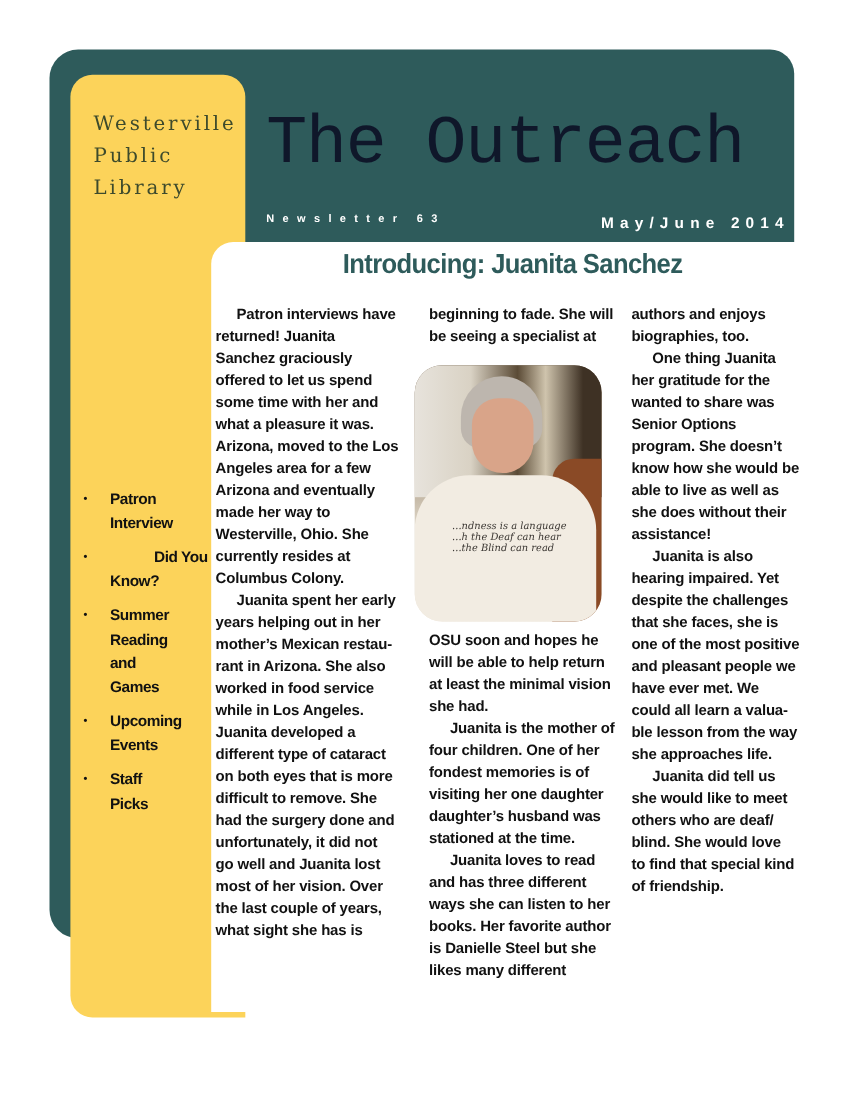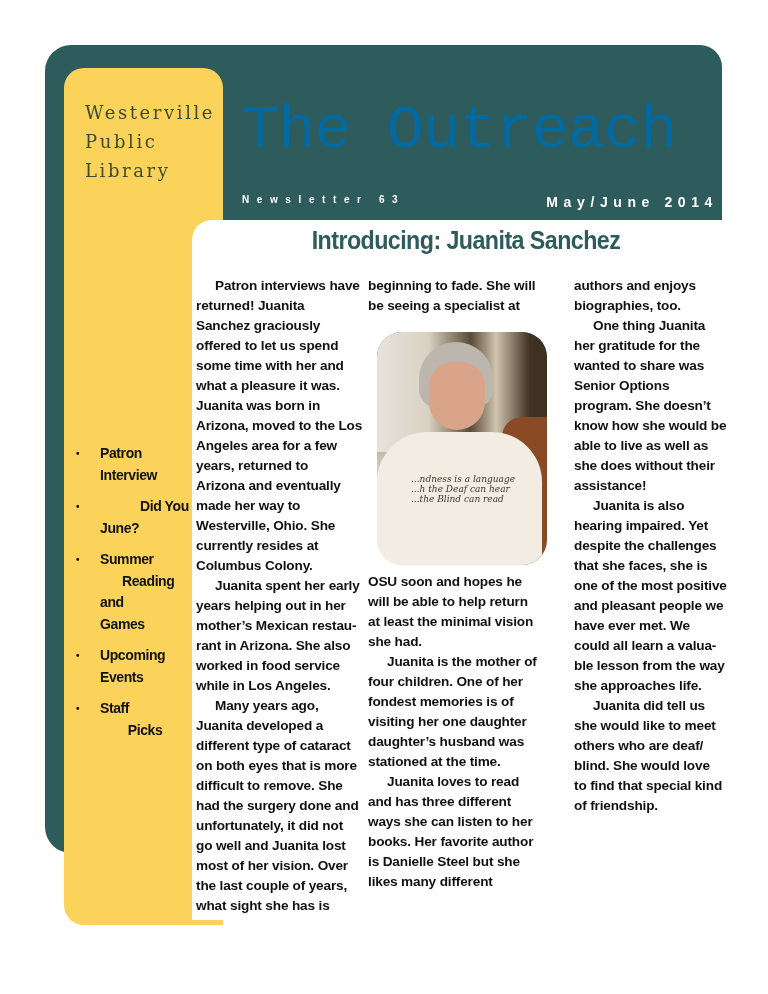--- a/index.html
+++ b/index.html
@@ -12,42 +12,42 @@
     .teal-lower-cover { position: absolute; left: 192px; top: 220px; width: 576px; height: 700px;
                         background: #ffffff; border-top-left-radius: 20px; }
     .yellow-sidebar { position: absolute; left: 64px; top: 68px; width: 159px; height: 857px;
                       background: #fcd35a; border-radius: 20px 20px 0 20px; }
 
     .library-name { position: absolute; left: 85px; top: 98px; font-family: "DejaVu Serif", serif;
                     font-size: 18px; line-height: 29px; letter-spacing: 2.6px; color: #3d4a2c; }
     .library-name div { white-space: nowrap; }
 
     .title { position: absolute; left: 242px; top: 96px; font-family: "Liberation Mono", monospace;
-             font-size: 62px; line-height: 70px; color: #0369a1; white-space: nowrap; letter-spacing: -1px; }
+             font-size: 62px; line-height: 70px; color: #0f172a; white-space: nowrap; letter-spacing: -1px; }
 
     .issue { position: absolute; left: 242px; top: 194px; font-weight: bold; font-size: 10px;
              letter-spacing: 7.6px; color: #ffffff; white-space: nowrap; }
     .date { position: absolute; right: 50px; top: 194px; font-weight: bold; font-size: 14px;
             letter-spacing: 5.6px; color: #ffffff; white-space: nowrap; }
 
     .headline { position: absolute; left: 192px; width: 548px; top: 226px; text-align: center;
                 font-weight: bold; font-size: 25px; color: #2e5b5b; letter-spacing: -0.6px;
                 font-family: "Liberation Sans Narrow", "Liberation Sans", sans-serif; transform: scaleX(0.93); transform-origin: center; }
 
     .toc { position: absolute; left: 70px; top: 443px; width: 120px; margin: 0; padding: 0; list-style: none; }
     .toc li { position: relative; padding-left: 30px; font-weight: bold; font-size: 14px; line-height: 21.5px;
               margin-bottom: 10px; color: #111; letter-spacing: -0.4px; }
     .toc li .bullet { position: absolute; left: 6px; top: 0; font-size: 10px; }
 
     .col { position: absolute; top: 276px; font-weight: bold; font-size: 13.6px; line-height: 20px;
            color: #111; letter-spacing: -0.15px; }
     .col .ln { display: block; white-space: nowrap; }
     .col .ind { padding-left: 19px; }
     .col1 { left: 196px; width: 178px; }
-    .col2 { left: 368px; width: 180px; }
+    .col2 { left: 390px; width: 180px; }
     .col3 { left: 574px; width: 170px; }
 
     .photo { position: absolute; left: 377px; top: 332px; width: 170px; height: 233px; overflow: hidden;
              background: linear-gradient(180deg, #6b5a44 0%, #8a7558 25%, #d8cfc0 60%, #efe8dc 100%); border-radius: 25px; }
     .photo .wall { position: absolute; left: 0; top: 0; width: 170px; height: 120px;
                    background: linear-gradient(90deg, #e7e3dc 0%, #d9d2c4 30%, #5b4b36 55%, #cfc4ad 70%, #3e3124 90%); }
     .photo .chair { position: absolute; right: 0; top: 85px; width: 45px; height: 150px; background: #8a4a26; border-radius: 20px 0 0 0; }
     .photo .hair { position: absolute; left: 42px; top: 10px; width: 74px; height: 66px; background: #bdb6ae; border-radius: 40px 40px 20px 20px; }
     .photo .face { position: absolute; left: 52px; top: 30px; width: 56px; height: 68px; background: #d9a489; border-radius: 26px 26px 30px 30px; }
     .photo .shirt { position: absolute; left: 0; top: 100px; width: 165px; height: 140px; background: #f2ece2; border-radius: 50px 50px 0 0; }
@@ -75,64 +75,61 @@
 
 <ul class="toc" id="toc">
     <li>
       <span class="bullet">•</span>
       <span style="display: block;">Patron</span>
       <span style="display: block;">Interview</span>
     </li>
     <li>
       <span class="bullet">•</span>
       <span style="display: block; margin-left: 40px;">Did You</span>
-      <span style="display: block;">June?</span>
+      <span style="display: block;">Know?</span>
     </li>
     <li>
       <span class="bullet">•</span>
       <span style="display: block;">Summer</span>
-      <span style="display: block; margin-left: 22px;">Reading</span>
+      <span style="display: block;">Reading</span>
       <span style="display: block;">and</span>
       <span style="display: block;">Games</span>
     </li>
     <li>
       <span class="bullet">•</span>
       <span style="display: block;">Upcoming</span>
       <span style="display: block;">Events</span>
     </li>
     <li>
       <span class="bullet">•</span>
       <span style="display: block;">Staff</span>
-      <span style="display: block; text-align: center;">Picks</span>
+      <span style="display: block;">Picks</span>
     </li>
   </ul>
 
 <div class="col col1" id="col1">
     <span class="ln ind">Patron interviews have</span>
     <span class="ln">returned!  Juanita</span>
     <span class="ln">Sanchez graciously</span>
     <span class="ln">offered to let us spend</span>
     <span class="ln">some time with her and</span>
     <span class="ln">what a pleasure it was.</span>
-    <span class="ln">Juanita was born in</span>
     <span class="ln">Arizona, moved to the Los</span>
     <span class="ln">Angeles area for a few</span>
-    <span class="ln">years, returned to</span>
     <span class="ln">Arizona and eventually</span>
     <span class="ln">made her way to</span>
     <span class="ln">Westerville, Ohio. She</span>
     <span class="ln">currently resides at</span>
     <span class="ln">Columbus Colony.</span>
     <span class="ln ind">Juanita spent her early</span>
     <span class="ln">years helping out in her</span>
     <span class="ln">mother’s Mexican  restau-</span>
     <span class="ln">rant in Arizona.  She also</span>
     <span class="ln">worked in food service</span>
     <span class="ln">while in Los  Angeles.</span>
-    <span class="ln ind">Many years ago,</span>
     <span class="ln">Juanita developed a</span>
     <span class="ln">different type of  cataract</span>
     <span class="ln">on both eyes that is more</span>
     <span class="ln">difficult to remove.  She</span>
     <span class="ln">had the surgery done and</span>
     <span class="ln">unfortunately, it did not</span>
     <span class="ln">go well and Juanita lost</span>
     <span class="ln">most of her vision. Over</span>
     <span class="ln">the last couple of years,</span>
     <span class="ln">what sight she has is</span>

